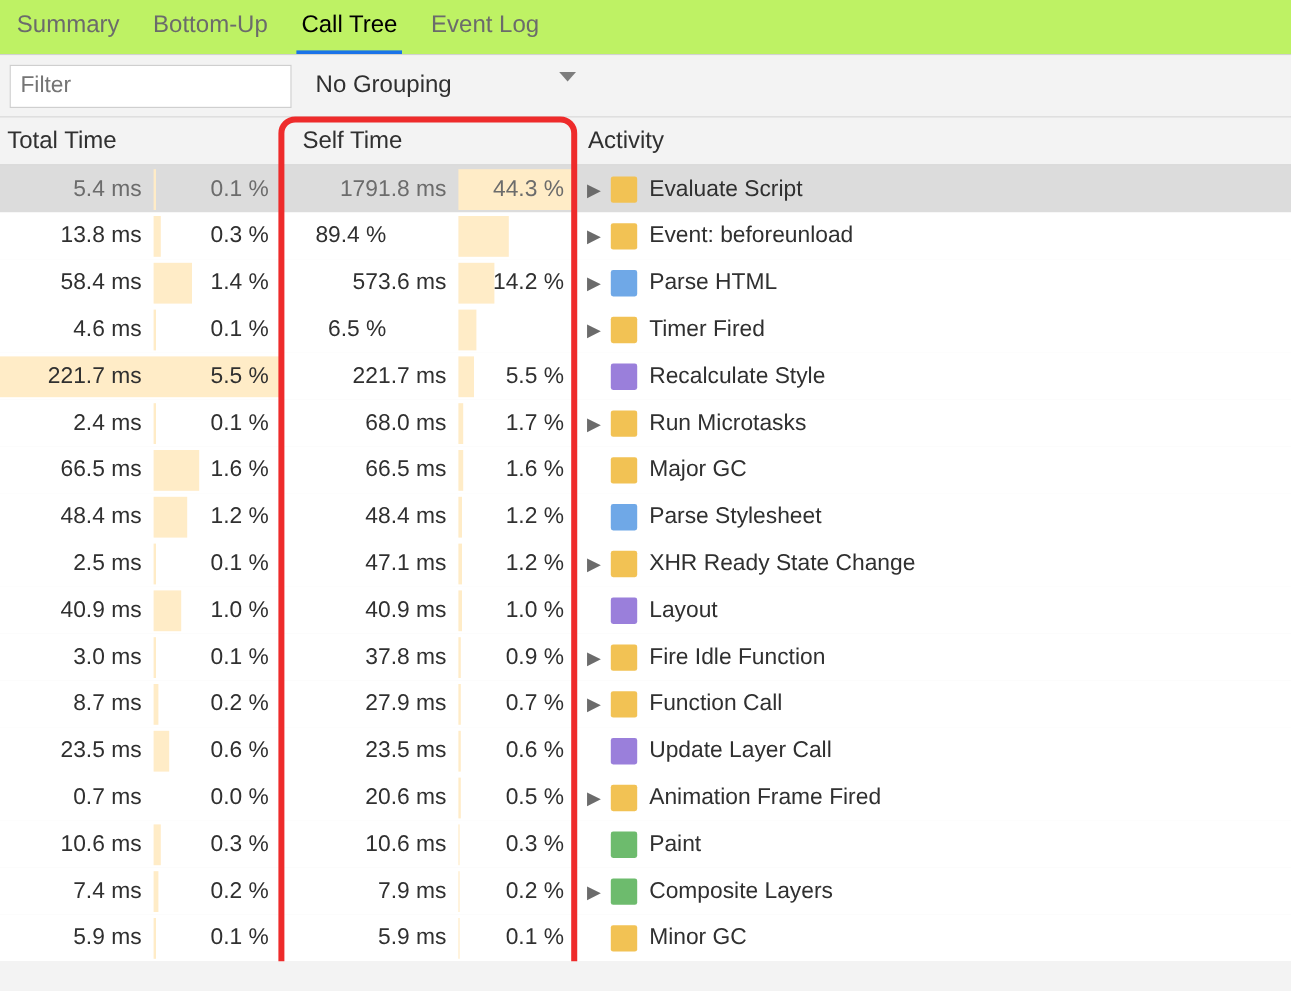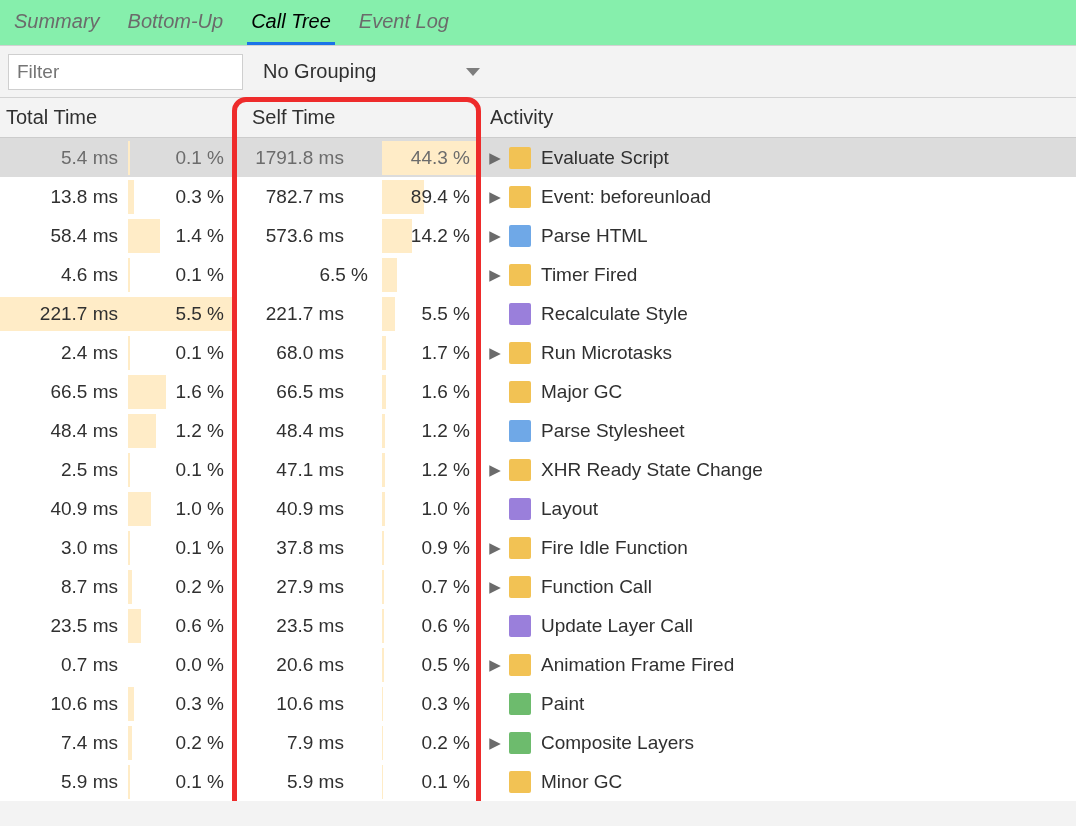--- a/index.html
+++ b/index.html
@@ -8,24 +8,23 @@
     font-size:19px;
     color:#303030;
     background:#f3f3f3;
     width:1076px;
   }
   
   .tabs{
     display:flex;
     padding:8px 10px 0 10px;
     gap:20px;
-    background:#86efac;
+    background:#bef264;
     border-bottom:1px solid #d2d2d2;
     height:46px;
-    font-style:italic;
   }
   .tab{
     padding:2px 4px 12px 4px;
     color:#6b6b6b;
     border-bottom:3px solid transparent;
     font-size:20px;
     cursor:pointer;
   }
   .tab.active{
     color:#000;
@@ -45,21 +44,21 @@
     width:235px;
     height:36px;
     font-size:19px;
     padding:4px 8px;
     border:1px solid #cfcfcf;
     color:#808080;
     background:#fff;
   }
   .grouping{
     display:flex;
-    align-items:center;
+    align-items:flex-start;
     gap:90px;
     color:#303030;
     font-size:20px;
     cursor:pointer;
   }
   .grouping .chev{
     width:0;height:0;
     border-left:7px solid transparent;
     border-right:7px solid transparent;
     border-top:8px solid #7d7d7d;
@@ -107,21 +106,21 @@
     padding-right:10px;
     font-size:19px;
     color:#303030;
     z-index:2;
     position:relative;
     white-space:nowrap;
   }
   .cell-self .ms{width:128px;}
   .cell-self .pct{width:106px;}
   .cell-total .ms{width:148px;}
-  .cell-total .pct{width:98px;margin-left:46px;}
+  .cell-total .pct{width:98px;}
   .pct-bar{
     position:absolute;
     bottom:2px;
     height:34px;
     background:#ffecc7;
     z-index:1;
   }
   .cell-self .pct-bar{left:128px;}
   .cell-total .pct-bar{left:148px;}
   .row.selected .ms,.row.selected .pct{color:#6c6c6c;}
@@ -204,21 +203,20 @@
         </div>
       </div>
       <div class="row">
         <div class="cell-self">
           <div class="pct-bar" style="width: 6.36px;"></div>
           <div class="ms">13.8 ms</div>
           <div class="pct">0.3 %</div>
         </div>
         <div class="cell-total">
           <div class="pct-bar" style="width: 42.14px;"></div>
-          <div class="ms">782.7 ms</div>
           <div class="pct">89.4 %</div>
         </div>
         <div class="cell-activity">
           <div class="tri">▶</div>
           <div class="swatch" style="background: rgb(242, 194, 84);"></div>
           <div>Event: beforeunload</div>
         </div>
       </div>
       <div class="row">
         <div class="cell-self">

